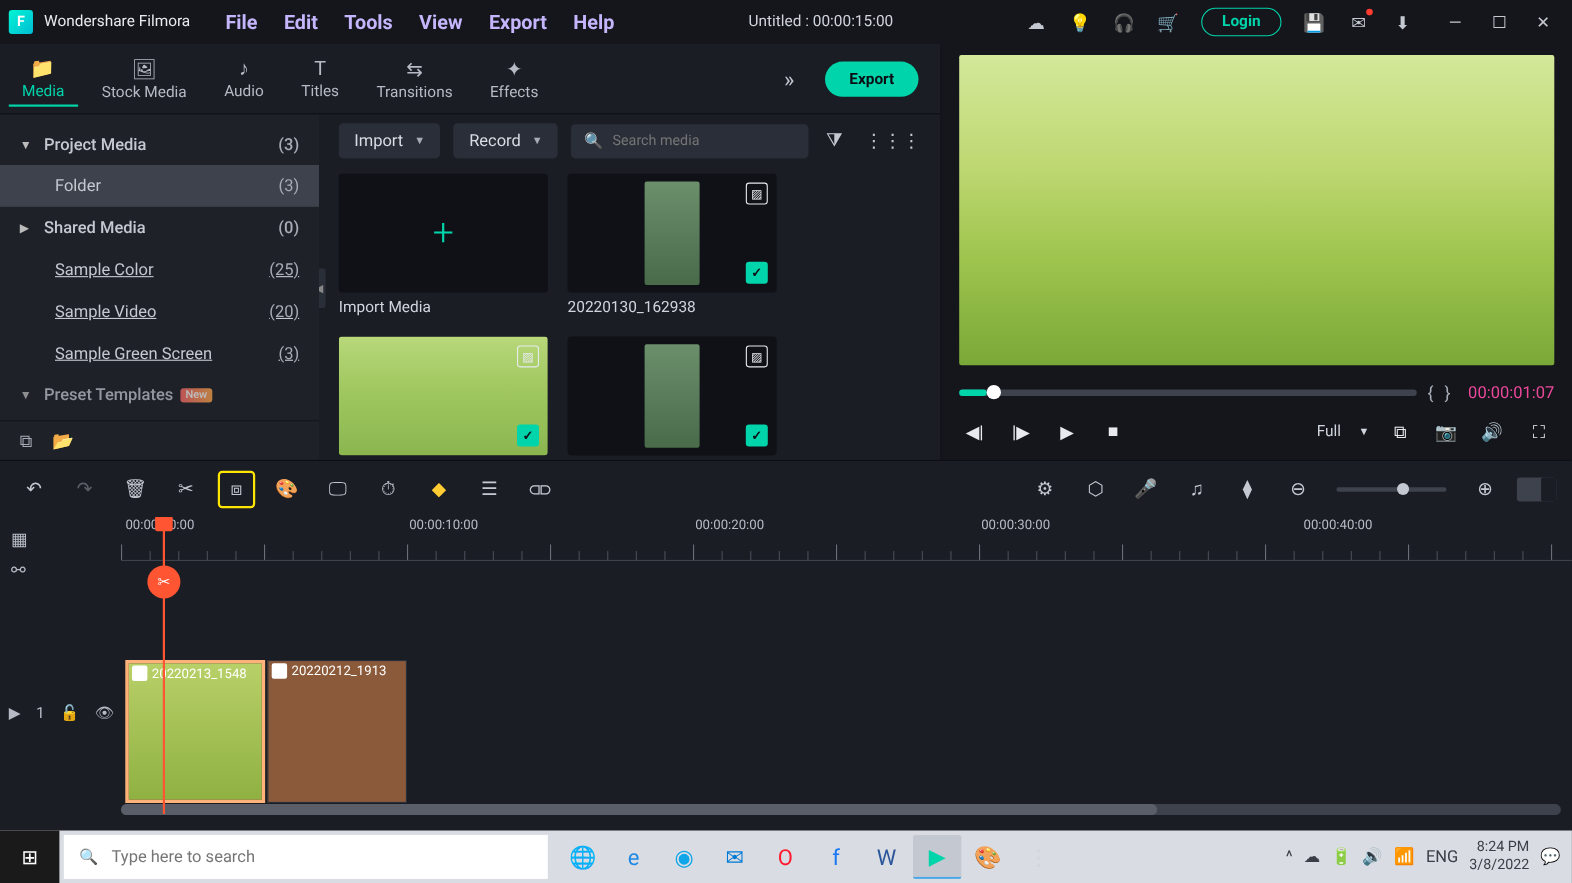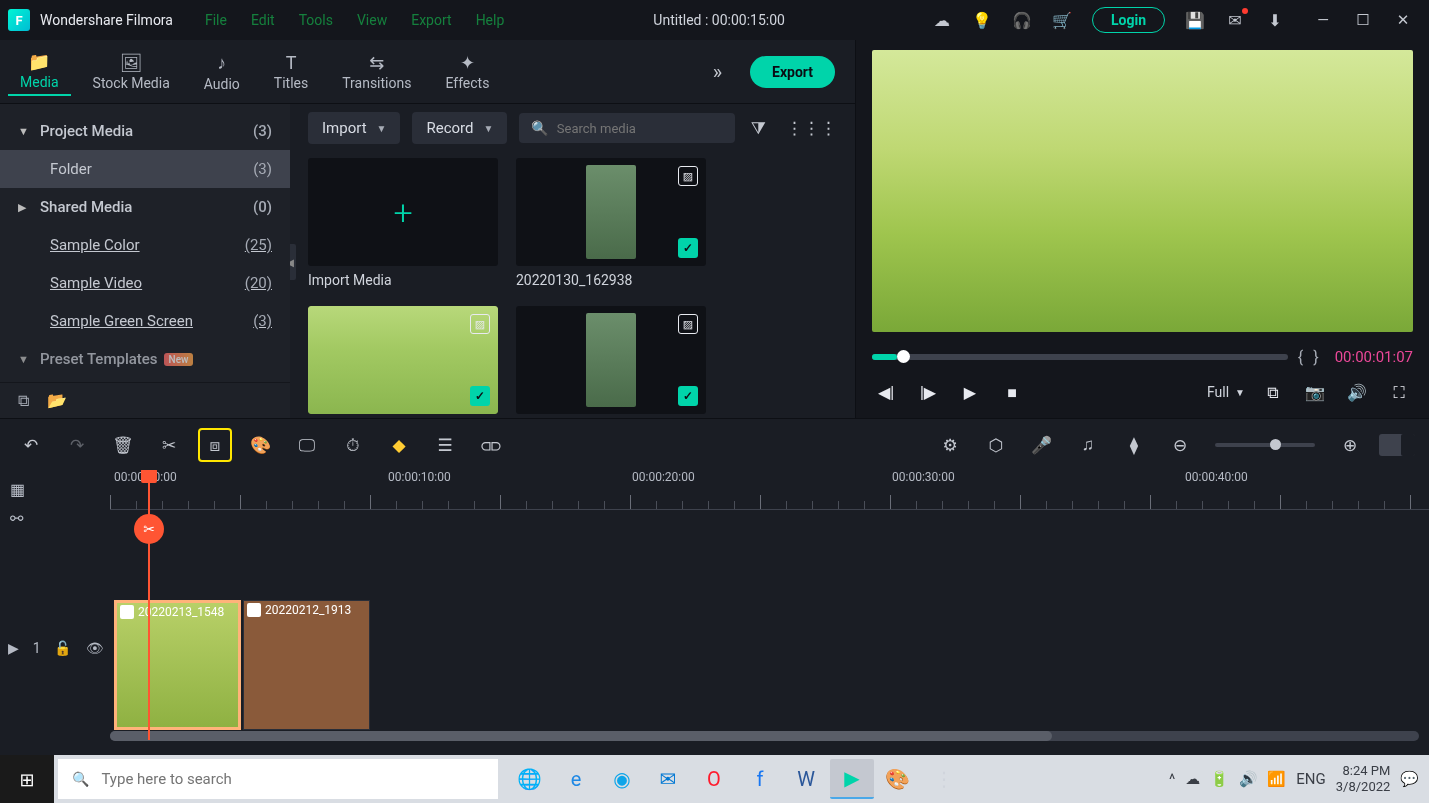--- a/index.html
+++ b/index.html
@@ -2,21 +2,21 @@
 <html><head>
 <meta charset="utf-8">
 <style>
 * { margin: 0; padding: 0; box-sizing: border-box; font-family: -apple-system, "Segoe UI", Roboto, Arial, sans-serif; }
 body { width: 1429px; height: 803px; background: #1a1d24; color: #d0d4dc; overflow: hidden; font-size: 14px; }
 
 
 .titlebar { height: 40px; background: #14161c; display: flex; align-items: center; padding: 0 8px; gap: 4px; }
 .app-logo { width: 22px; height: 22px; background: linear-gradient(135deg,#00f5d4,#00bcd4); border-radius: 3px; display:flex;align-items:center;justify-content:center;color:#fff;font-weight:bold;font-size:13px; margin-right:6px;}
 .app-name { color: #e8eaf0; font-size: 14px; margin-right: 18px; }
-.menu-item { color: #15803d; padding: 4px 10px; cursor: pointer; font-size: 14px; }
+.menu-item { color: #c4b5fd; padding: 4px 10px; cursor: pointer; font-size: 18px; font-weight: bold; }
 .titlebar .center { flex:1; display:flex; justify-content:center; }
 .project-title { color: #d0d4dc; font-size: 14px; }
 .title-icon { width: 28px; height: 28px; display: flex; align-items:center; justify-content:center; color:#c4c8d0; cursor:pointer; margin: 0 4px; font-size:16px;}
 .login-btn { border:1.5px solid #00d4aa; color:#00d4aa; border-radius:16px; padding:4px 18px; font-weight:bold; cursor:pointer; margin:0 8px; }
 .win-controls { display:flex; gap:4px; margin-left:8px;}
 .win-btn { width:36px; height:28px; display:flex; align-items:center; justify-content:center; color:#c4c8d0; cursor:pointer; font-size:15px;}
 
 
 .main { display:flex; height: 378px; }
 
@@ -66,21 +66,21 @@
 .video-view { flex:1; background:linear-gradient(#d4e89a 0%, #bfd873 35%, #9fc54e 65%, #7aa838 100%); border-radius:2px; position:relative; margin-bottom:10px;}
 .scrub-row { display:flex; align-items:center; gap:10px; height:30px;}
 .scrubber { flex:1; height:6px; background:#3e424d; border-radius:3px; position:relative;}
 .scrubber .prog { position:absolute; left:0; top:0; height:6px; width:6%; background:#00d4aa; border-radius:3px;}
 .scrubber .knob { position:absolute; left:6%; top:-4px; width:13px; height:13px; background:#fff; border-radius:50%;}
 .brace { color:#a6abb5; font-size:16px; cursor:pointer;}
 .timecode { color:#ec4899; font-size:15px; margin-left:6px;}
 .play-row { display:flex; align-items:center; gap:14px; height:40px;}
 .play-btn { color:#e8eaf0; font-size:16px; cursor:pointer; width:28px; text-align:center;}
 .play-row .spacer { flex:1;}
-.full-dd { display:flex; align-items:center; gap:6px; color:#d0d4dc; cursor:pointer;text-align:right;}
+.full-dd { display:flex; align-items:center; gap:16px; color:#d0d4dc; cursor:pointer;text-align:right;}
 
 
 .tl-toolbar { height:52px; background:#1a1d24; border-top:1px solid #0d0f14; display:flex; align-items:center; padding:0 14px; gap:12px;}
 .tl-tool { width:34px; height:34px; display:flex; align-items:center; justify-content:center; color:#c4c8d0; cursor:pointer; border-radius:4px; font-size:17px;}
 .tl-tool.highlighted { border:2.5px solid #ffe600; border-radius:4px;}
 .tl-toolbar .spacer { flex:1;}
 .zoom-slider { width:100px; height:4px; background:#3e424d; border-radius:2px; position:relative; margin:0 6px;}
 .zoom-slider .knob { position:absolute; left:55%; top:-4px; width:11px; height:11px; background:#c4c8d0; border-radius:50%;}
 .tl-toggle { width:36px; height:22px; background:#3e424d; border-radius:3px; position:relative; cursor:pointer;}
 .tl-toggle:after { content:''; position:absolute; right:0; top:0; width:14px; height:22px; background:#1a1d24; border-radius:2px;}
@@ -328,21 +328,21 @@
   <div class="tl-toggle"></div>
 </div>
 
 <div class="timeline">
   <div class="tl-left-controls">
     <span class="ctl">▦</span>
     <span class="ctl">⚯</span>
   </div>
   <div class="ruler">
     <span class="tick" style="left:4px;">00:00:00:00</span>
-    <span class="tick" style="left:278px;">00:00:10:00</span>
+    <span class="tick" style="left:262px;">00:00:10:00</span>
     <span class="tick" style="left:522px;">00:00:20:00</span>
     <span class="tick" style="left:782px;">00:00:30:00</span>
     <span class="tick" style="left:1075px;">00:00:40:00</span>
   <div class="major" style="left: 0px;"></div>
       <div class="minor" style="left: 26px;"></div>
       <div class="minor" style="left: 52px;"></div>
       <div class="minor" style="left: 78px;"></div>
       <div class="minor" style="left: 104px;"></div>
       <div class="major" style="left: 130px;"></div>
       <div class="minor" style="left: 156px;"></div>

